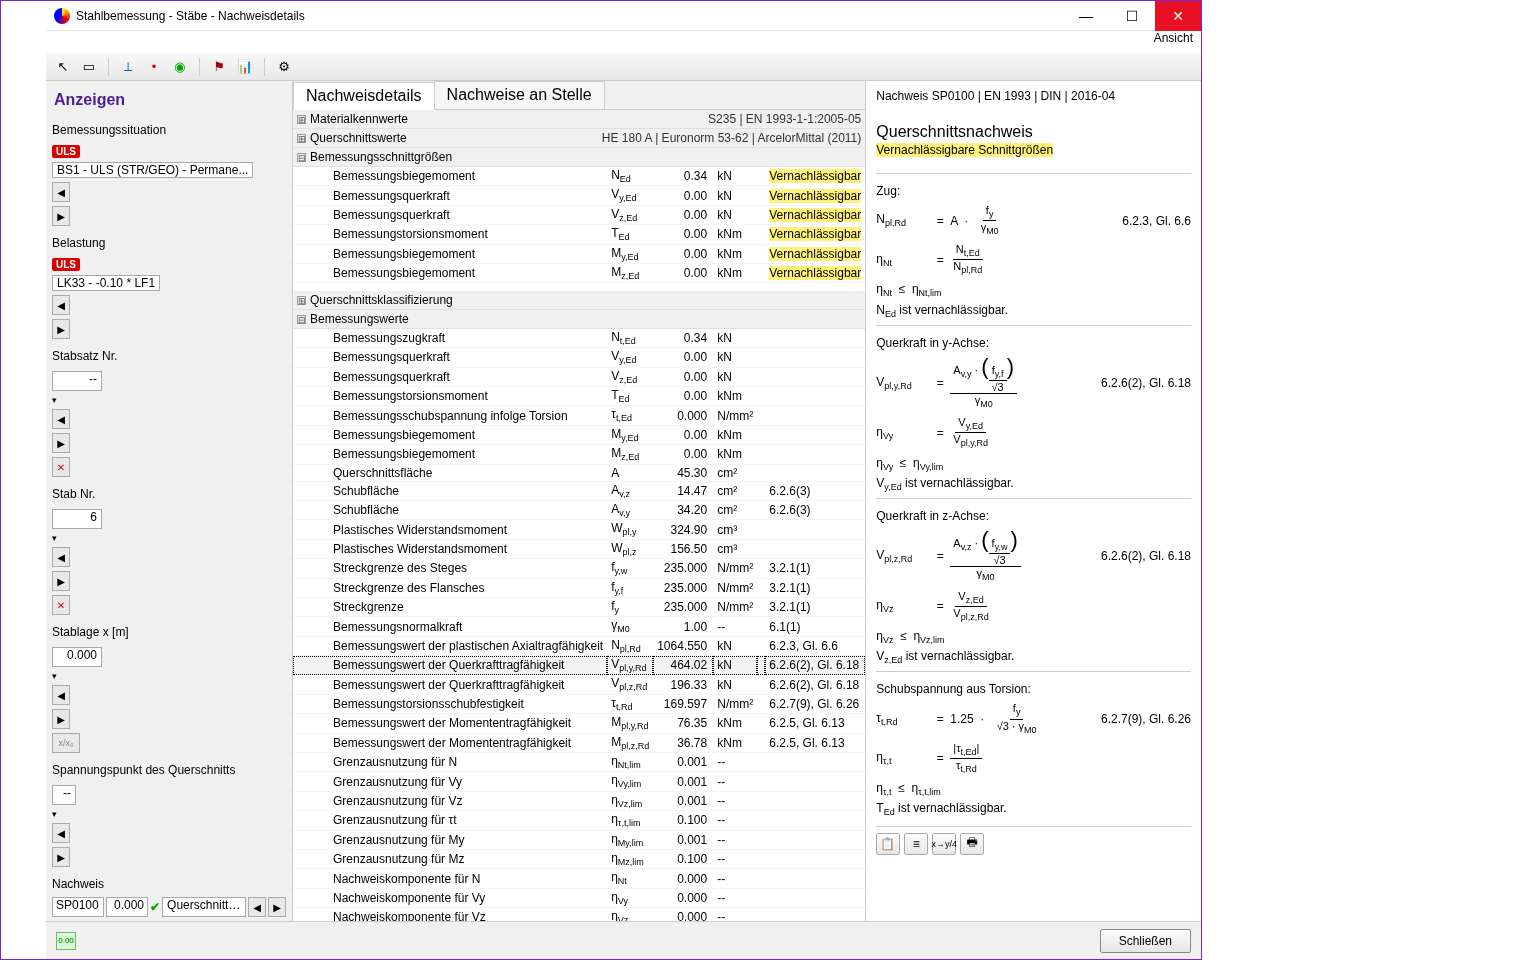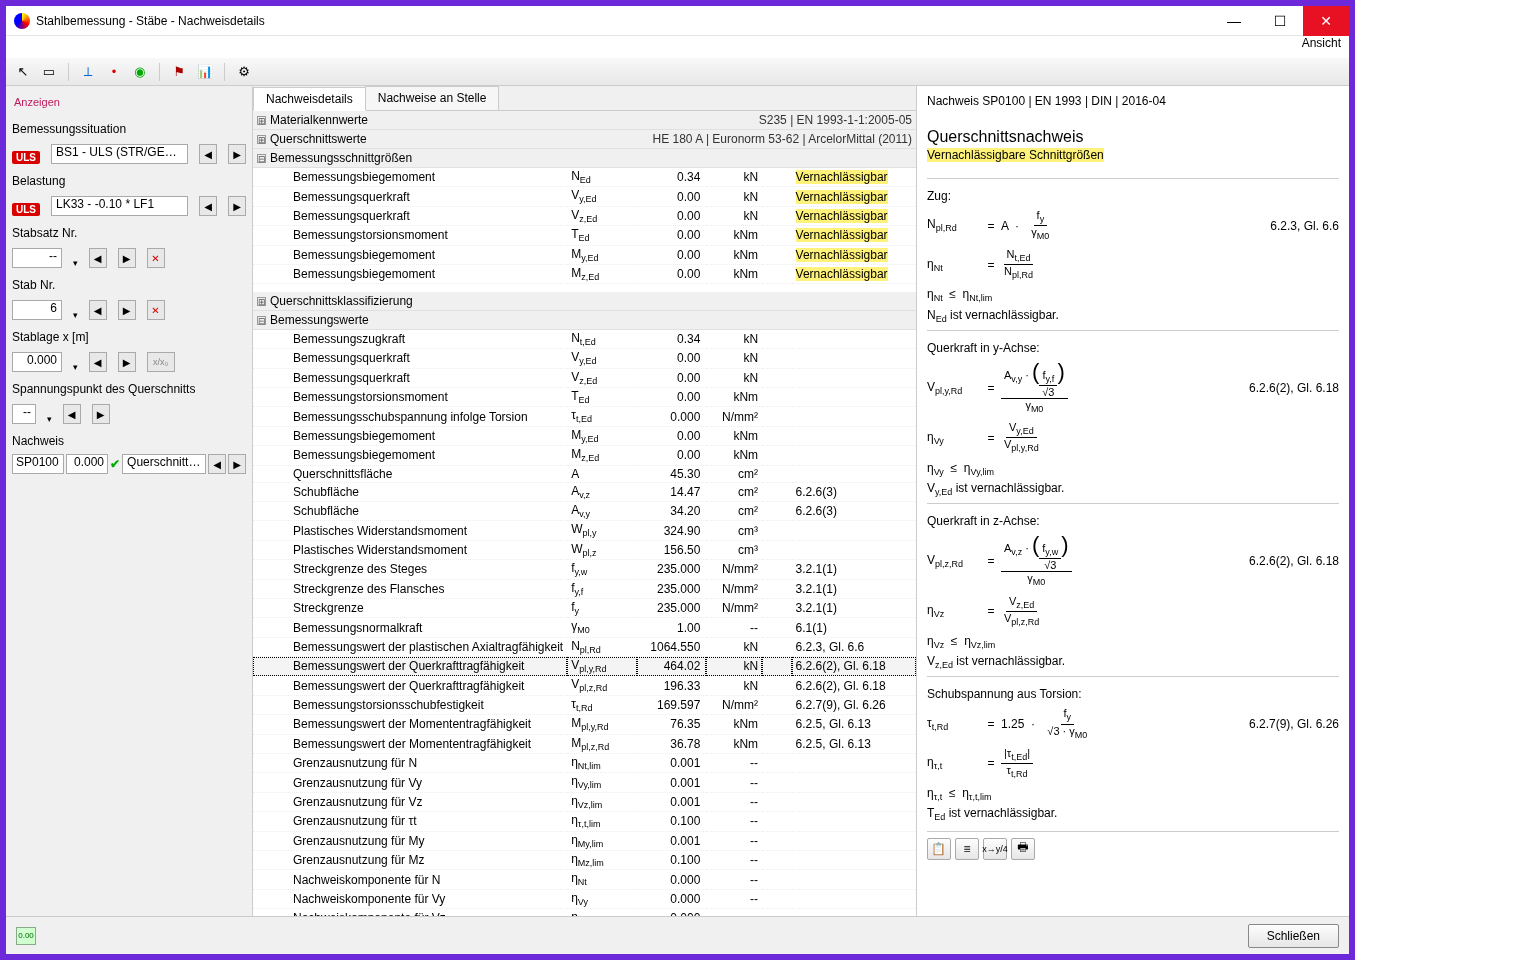--- a/index.html
+++ b/index.html
@@ -1,55 +1,55 @@
 <!DOCTYPE html>
 <html><head>
 <meta charset="utf-8">
 <style>
 * { box-sizing: border-box; margin: 0; padding: 0; font-family: "Segoe UI", Tahoma, sans-serif; }
 body { background: #fff; font-size: 12px; color: #000; overflow: hidden; }
-.window { width: 1355px; height: 960px; display: flex; flex-direction: column; border: 6px solid #6d28d9; }
+.window { width: 1202px; height: 960px; display: flex; flex-direction: column; border: 1px solid #6d28d9; padding-left: 45px; }
 .titlebar { height: 30px; background: #fff; display: flex; align-items: center; padding-left: 8px; border-bottom: 1px solid #e5e5e5; }
 .titlebar-icon { width: 16px; height: 16px; margin-right: 6px; border-radius: 50%; background: conic-gradient(#ff0 0deg, #f00 120deg, #00f 240deg); }
 .title-text { flex: 1; font-size: 12px; }
 .win-btns { display: flex; }
 .win-btn { width: 46px; height: 30px; display: flex; align-items: center; justify-content: center; font-size: 14px; }
 .win-btn.close { background: #e81123; color: #fff; }
 .menubar { height: 22px; display: flex; align-items: flex-end; padding: 0 8px; gap: 16px; font-size: 12px; background: #fff; flex-direction: column; }
 .menubar span { cursor: default; }
 .toolbar { height: 28px; background: linear-gradient(#f8f8f8,#e8e8e8); border-bottom: 1px solid #ccc; display: flex; align-items: center; padding: 0 6px; gap: 4px; }
 .tb-btn { width: 22px; height: 22px; display: flex; align-items: center; justify-content: center; border: 1px solid transparent; border-radius: 2px; font-size: 13px;}
 .tb-sep { width: 1px; height: 18px; background: #ccc; margin: 0 4px; }
 .main { flex: 1; display: flex; background: #f0f0f0; overflow: hidden; }
 .left-panel { width: 246px; background: #f0f0f0; padding: 6px; display: flex; flex-direction: column; gap: 6px; }
-.lp-header { color: #be185d; font-weight: normal; font-size: 11px; padding: 4px 2px; }
+.lp-header { color: #4c1d95; font-weight: bold; font-size: 16px; padding: 4px 2px; }
 .lp-label { font-size: 12px; margin-top: 4px; }
-.lp-row { display: flex; align-items: flex-end; gap: 11px; margin-top:2px;}
+.lp-row { display: flex; align-items: flex-start; gap: 4px; margin-top:2px;flex-direction:column;}
 .uls-badge { background: #d90000; color: #fff; font-weight: bold; font-size: 10px; padding: 1px 4px; border-radius: 2px; }
 .lp-input { background: #fff; border: 1px solid #aaa; height: 20px; padding: 0 4px; font-size: 12px; flex: 1; overflow: hidden; white-space: nowrap; text-overflow: ellipsis;}
 .lp-btn-small { width: 18px; height: 20px; background: #e8e8e8; border: 1px solid #aaa; display:flex;align-items:center;justify-content:center;font-size:10px;}
 .lp-select { height: 20px; background: #fff; border: 1px solid #aaa; padding: 0 4px; font-size: 12px; min-width: 50px; text-align: right;}
 .nachweis-row { display: flex; gap: 2px; align-items:center;}
 .nachweis-row .code { width: 52px; background:#fff;border:1px solid #aaa;height:20px;padding:0 3px;font-size:12px;}
 .nachweis-row .val { width: 42px; background:#fff;border:1px solid #aaa;height:20px;padding:0 3px;font-size:12px;text-align:right;}
 .green-check { color: #0a0; font-weight: bold;}
 .center-panel { flex: 1; background: #fff; display: flex; flex-direction: column; border-left:1px solid #ccc; border-right:1px solid #ccc;}
 .tabs { display: flex; background: #f0f0f0; border-bottom: 1px solid #ccc; }
-.tab { padding: 4px 12px; font-size: 12px; border: 1px solid #ccc; border-bottom: none; background: #f6f6f6; margin-right: -1px; cursor:default;}
+.tab { padding: 4px 12px; font-size: 16px; border: 1px solid #ccc; border-bottom: none; background: #f6f6f6; margin-right: -1px; cursor:default;}
 .tab.active { background: #fff; border-bottom: 1px solid #fff; position: relative; top: 1px; }
 .table-wrap { flex: 1; overflow: auto; }
 table.details { width: 100%; border-collapse: collapse; font-size: 12px; }
 .group-row td { background: #f0f0f0; font-weight: normal; padding: 2px 4px; border-bottom:1px solid #e0e0e0;}
 .group-row .expand { width: 14px; text-align: center; color:#555; border:1px solid #999; font-size:9px; line-height:9px; display:inline-block; width:9px;height:9px;margin-right:4px;}
 .data-row td { padding: 1px 4px; border-bottom: 1px dotted #eee; white-space: nowrap; }
 .data-row.selected td { outline: 1px dotted #000; outline-offset: -1px; }
 td.indent { padding-left: 40px; }
 td.sym { width: 70px; margin-left: 47px; }
 td.val { width: 70px; text-align: right; padding-right: 6px;}
-td.unit { width: 56px; text-align: right; }
+td.unit { width: 56px; }
 td.ref { width: 125px; }
 .hl { background: #fff27a; }
 .right-panel { width: 432px; background: #fff; padding: 8px 10px; overflow-y: auto; font-size: 12px; }
 .rp-title { font-weight: normal; font-size: 12px; margin-bottom: 20px; }
 .rp-sub1 { font-size: 16px; margin-bottom:2px;}
 .rp-sub2 { background: #fff27a; display: inline-block; font-size: 12px; margin-bottom: 10px;}
 .rp-section-head { font-size: 12px; margin: 10px 0 6px; }
 .rp-divider { border-bottom: 1px solid #ccc; margin: 6px 0; }
 .formula-row { display: flex; align-items: center; margin: 6px 0; }
 .formula-lhs { width: 54px; font-size: 12px;}

